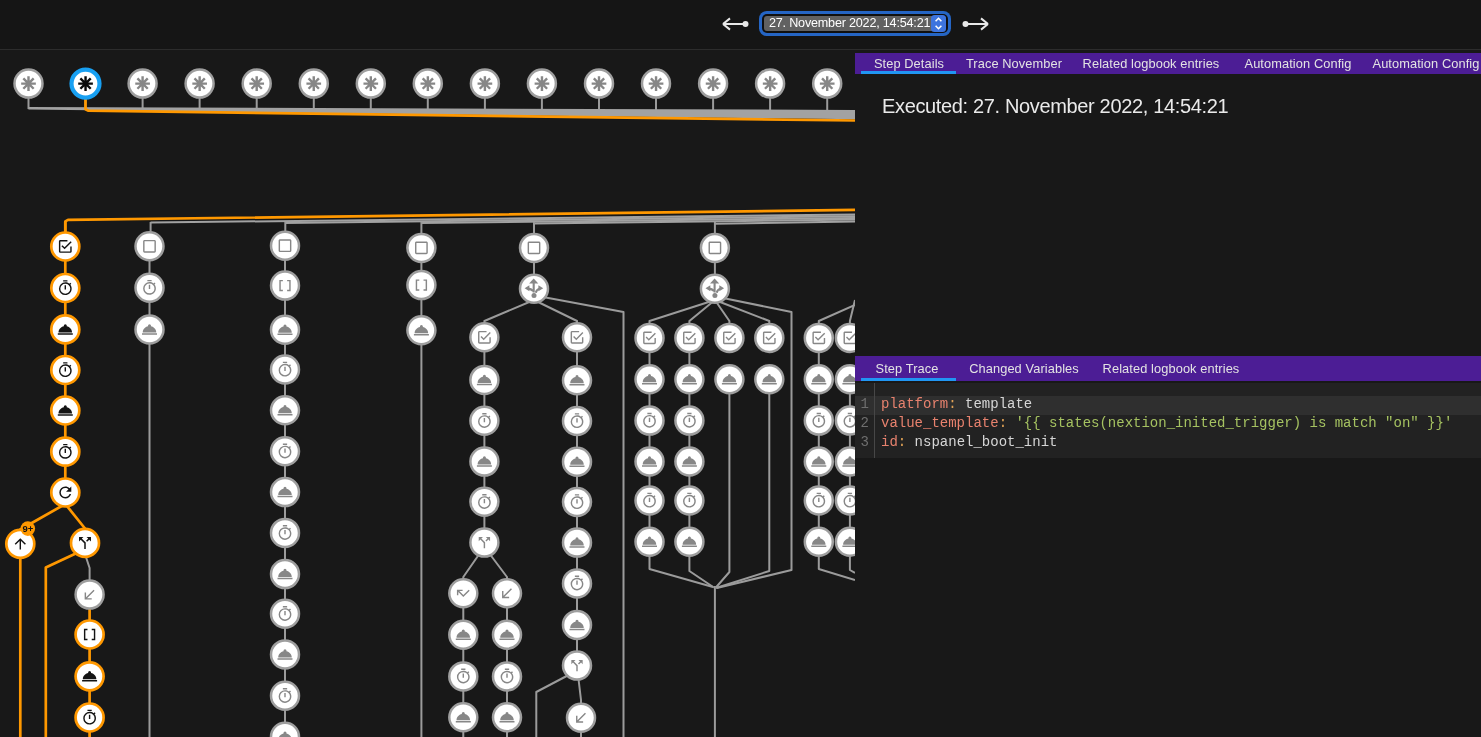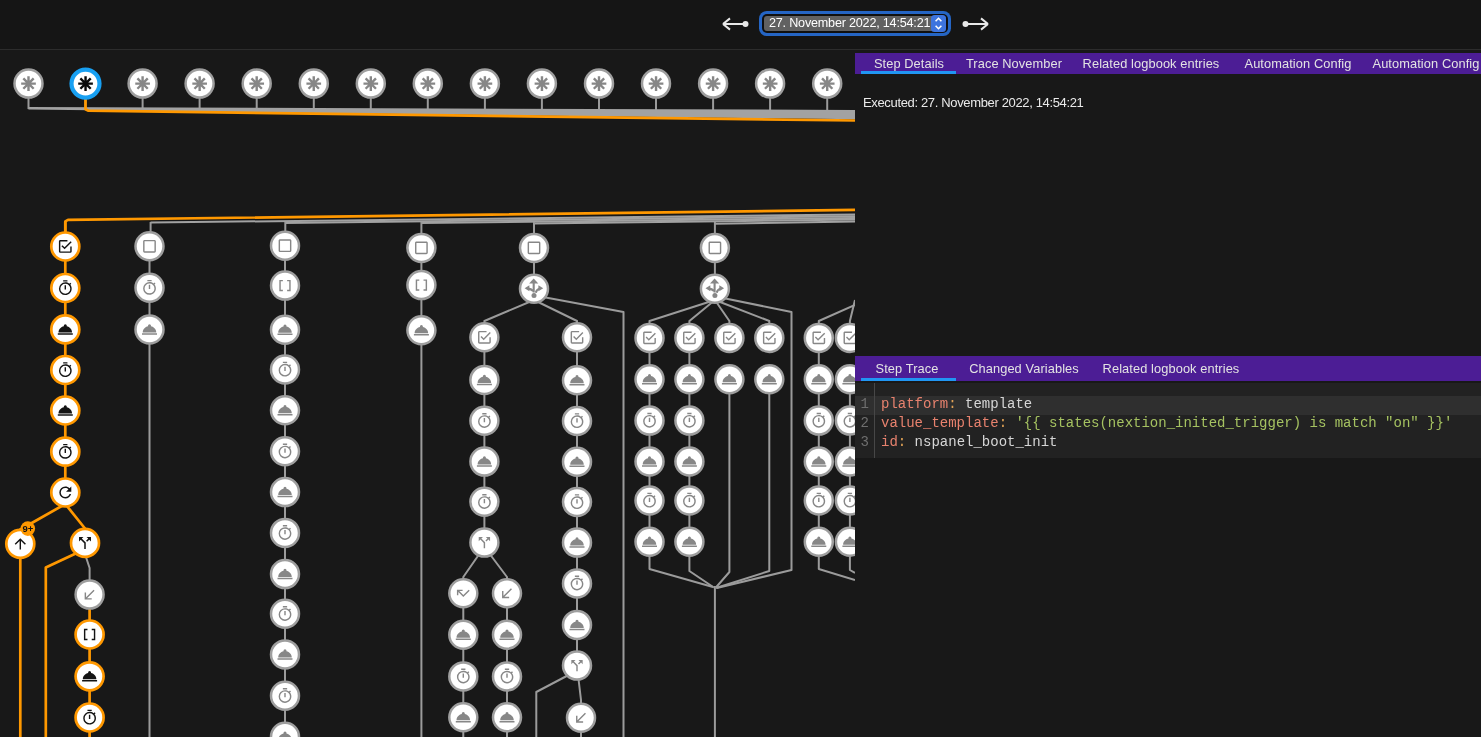--- a/index.html
+++ b/index.html
@@ -14,21 +14,21 @@
   #sel .txt { position:absolute; left:5px; top:0px; font-size:12.6px; line-height:15px; color:#ffffff;
               letter-spacing:-0.2px; white-space:nowrap; }
   #sel .btn { position:absolute; right:0px; top:-1px; width:15px; height:17px; background:#3d74de;
               border-radius:3.5px; }
   
   #panel { position:absolute; left:855px; top:50px; width:626px; height:687px; background:#181818; }
   .tabbar { position:absolute; left:0; width:626px; background:#4c1d95; }
   .tab { position:absolute; top:0; height:100%; color:#e3e3e3; font-size:12.8px; line-height:21px;
          transform:translateX(-50%); white-space:nowrap; letter-spacing:0.1px; }
   .underline { position:absolute; background:#2196f3; height:3px; }
-  #executed { position:absolute; left:8px; top:45px; font-size:13px; color:#eaeaea; letter-spacing:-0.35px; }
+  #executed { position:absolute; left:27px; top:45px; font-size:20px; color:#eaeaea; letter-spacing:-0.35px; }
   
   #code { position:absolute; left:0; top:333px; width:626px; height:75px; background:#222222;
           font-family:"Liberation Mono", monospace; font-size:14px; }
   #code .gut { position:absolute; left:0; top:0; width:20px; height:75px;
                border-right:1px solid #474747; }
   #code .hl { position:absolute; left:0; top:13px; width:626px; height:19px; background:#2f2f2f; }
   #code .ln { position:absolute; width:14px; text-align:right; color:#6f6f6f; }
   #code .cl { position:absolute; left:26px; white-space:pre; color:#d6d6d6; }
   .k { color:#e8826e; } .c { color:#e2a356; } .s { color:#a5c261; }
 </style>

